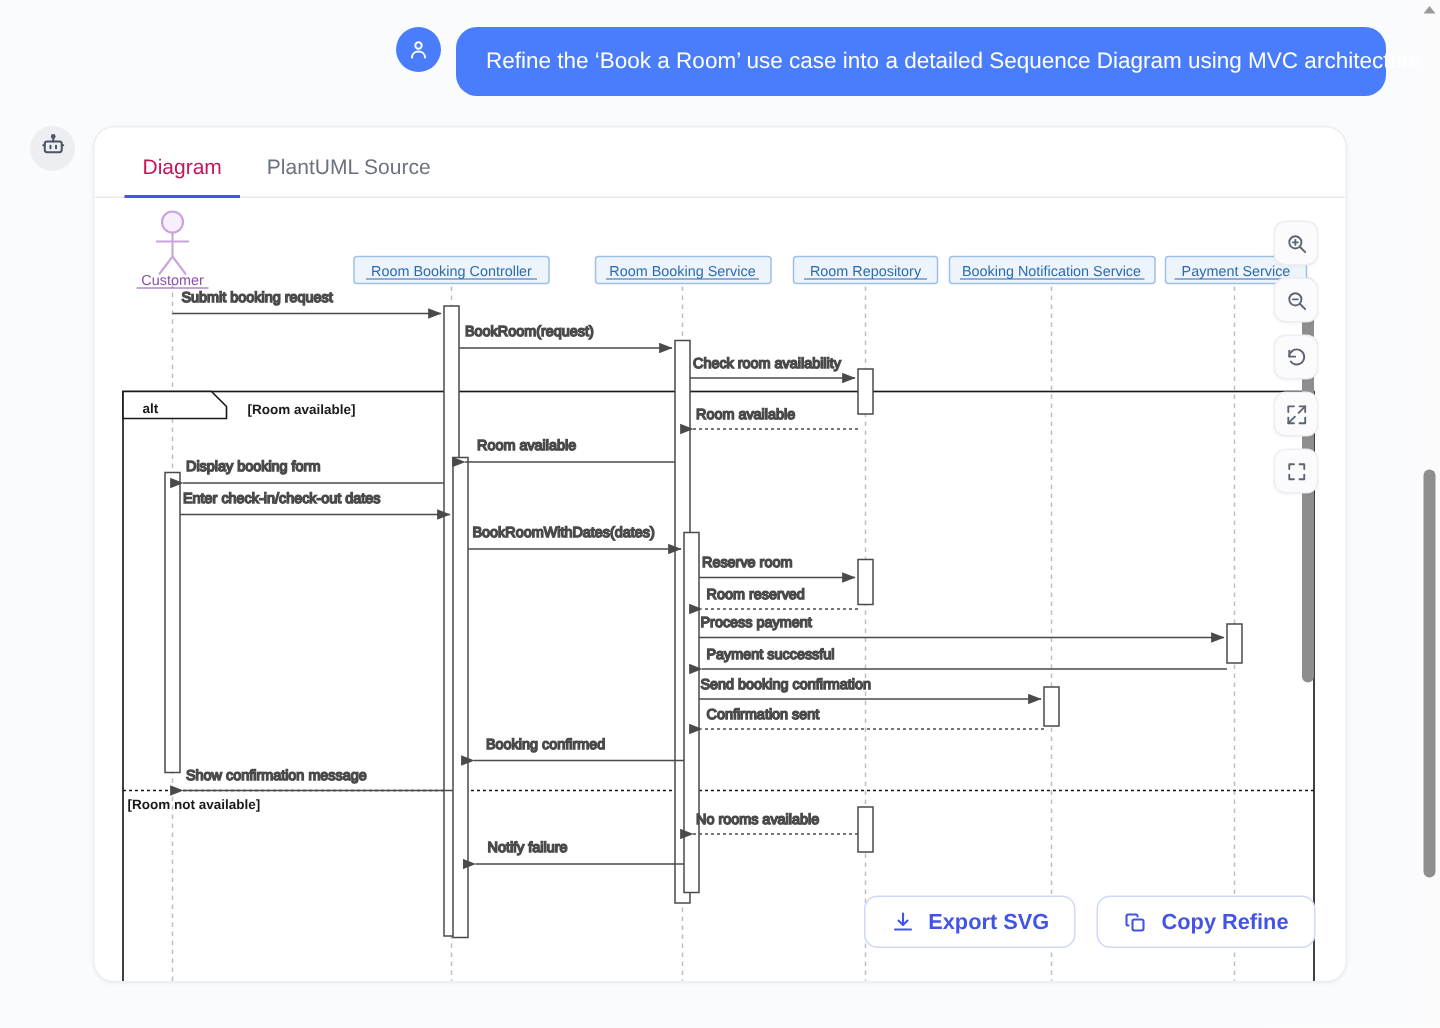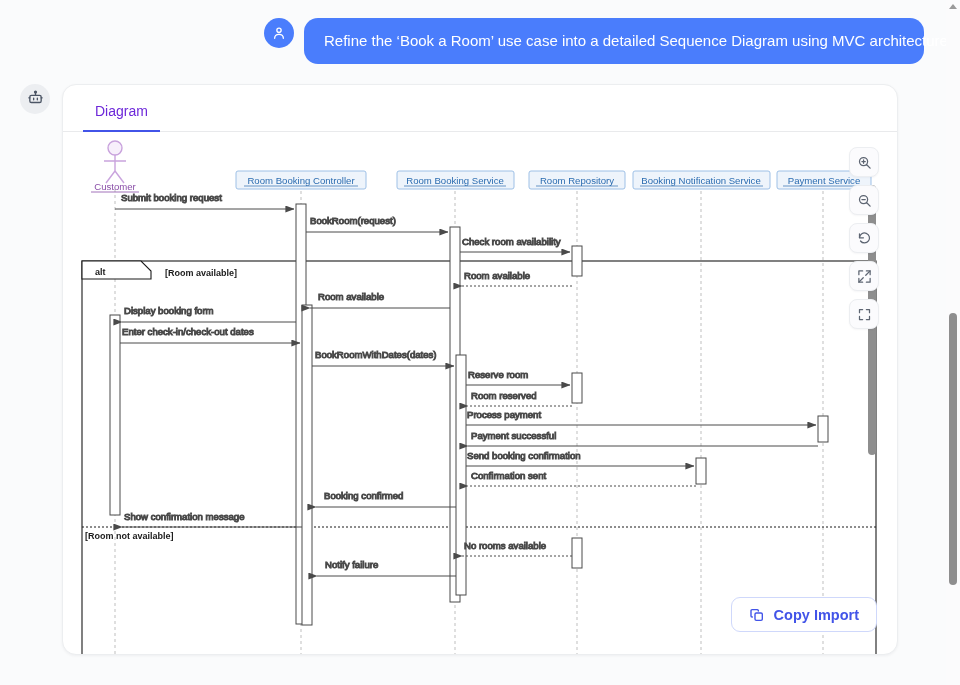--- a/index.html
+++ b/index.html
@@ -74,21 +74,21 @@
     gap: 6px;
   }
   .tab {
     font-size: 14px;
     color: #6b7280;
     padding: 4px 12px 10px 12px;
     cursor: pointer;
     position: relative;
     white-space: nowrap;
   }
-  .tab.active { color: #6d28d9; font-weight: 400; }
+  .tab.active { color: #be185d; font-weight: 400; }
   .tab.active::after {
     content: "";
     position: absolute; left: 0; right: 0; bottom: -1px;
     height: 2px; background: #4254e8;
   }
 
   
   .diagram-wrap {
     position: absolute;
     left: 18px; top: 48px;
@@ -230,20 +230,21 @@
         <path d="M9.4 13v2.2M14.6 13v2.2"></path>
         <path d="M4 12.5H2.6M21.4 12.5H20"></path>
       </svg>
     </span>
   </div>
 
   <div class="card">
 
     <div class="tabs">
       <div class="tab active">Diagram</div>
+      <div class="tab">PlantUML Source</div>
     </div>
 
     <div class="diagram-wrap">
       <div class="diagram-canvas">
         <svg width="796" height="535" viewBox="0 0 796 535" xmlns="http://www.w3.org/2000/svg">
           <defs>
             <marker id="ah" markerWidth="9" markerHeight="7" refX="8.6" refY="3.5" orient="auto">
               <path d="M0,0 L9,3.5 L0,7 z" fill="#4a4a4a"></path>
             </marker>
             <marker id="ahl" markerWidth="9" markerHeight="7" refX="0.4" refY="3.5" orient="auto">
@@ -429,25 +430,35 @@
               <polyline points="9,20 4,20 4,15"></polyline>
           </svg>
         </span>
       </div>
     </div>
 
     <div class="actions">
       <button class="abtn">
         <span>
           <svg width="16" height="16" viewBox="0 0 24 24" fill="none" stroke="#4254e8" stroke-width="2.1" stroke-linecap="round" stroke-linejoin="round">
+            <path d="M12 3v11"></path>
+              <polyline points="7.5,10 12,14.5 16.5,10"></polyline>
+              <path d="M4 19h16"></path>
+          </svg>
+        </span>
+        <span>Export SVG</span>
+      </button>
+      <button class="abtn">
+        <span>
+          <svg width="16" height="16" viewBox="0 0 24 24" fill="none" stroke="#4254e8" stroke-width="2.1" stroke-linecap="round" stroke-linejoin="round">
             <rect x="9" y="9" width="11" height="11" rx="2"></rect>
             <path d="M5 15H4.5A1.5 1.5 0 0 1 3 13.5V5.5A1.5 1.5 0 0 1 4.5 4h8A1.5 1.5 0 0 1 14 5.5V6"></path>
           </svg>
         </span>
-        <span>Copy Import</span>
+        <span>Copy Refine</span>
       </button>
     </div>
   </div>
 
   <div class="page-scroll">
     <div class="page-scroll-arrow"></div>
     <div class="page-scroll-thumb"></div>
   </div>
 
 </div>

